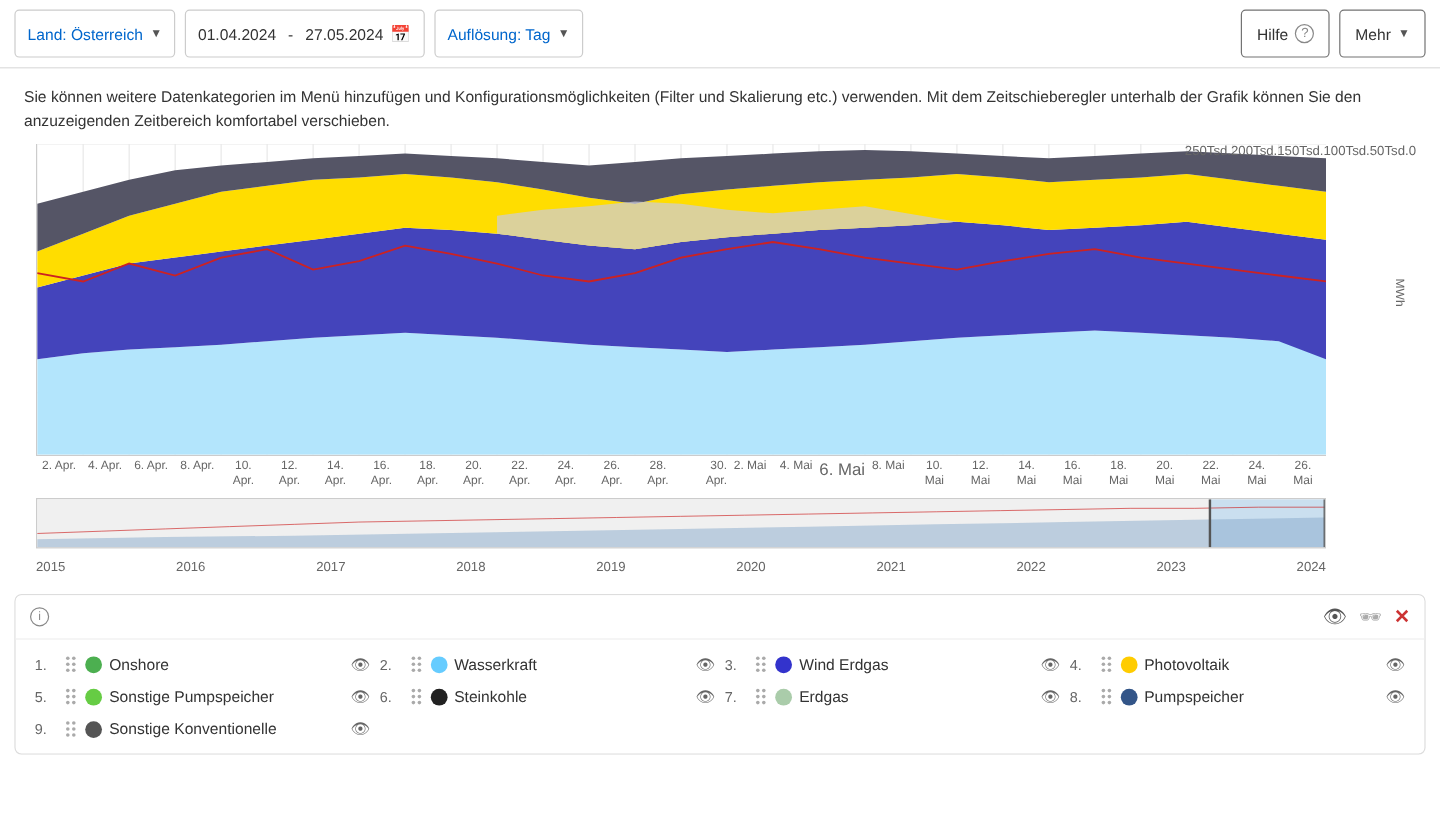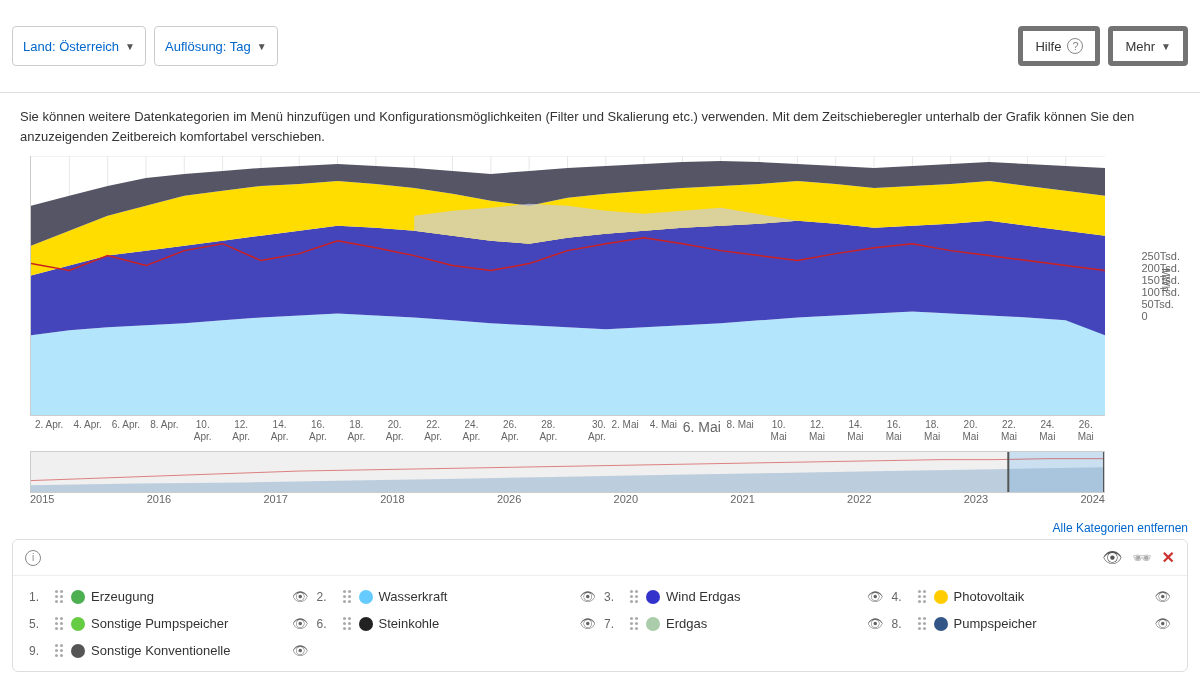--- a/index.html
+++ b/index.html
@@ -2,21 +2,21 @@
 <html><head>
   <meta charset="utf-8">
   <style>
     * { box-sizing: border-box; margin: 0; padding: 0; }
     body { font-family: Arial, sans-serif; font-size: 13px; background: #fff; color: #333; width: 1200px; overflow-x: hidden; }
 
     
     .toolbar {
       display: flex;
       align-items: center;
-      padding: 26px 12px;
+      padding: 8px 12px;
       border-bottom: 1px solid #ddd;
       gap: 8px;
       background: #fff;
     }
     .toolbar-select {
       display: flex;
       align-items: center;
       border: 1px solid #ccc;
       border-radius: 4px;
       padding: 6px 10px;
@@ -35,21 +35,21 @@
       padding: 6px 10px;
       cursor: pointer;
       background: #fff;
       gap: 6px;
       height: 40px;
     }
     .toolbar-spacer { flex: 1; }
     .toolbar-btn {
       display: flex;
       align-items: center;
-      border: 5px solid #737373;
+      border: 1px solid #737373;
       border-radius: 4px;
       padding: 6px 12px;
       cursor: pointer;
       background: #fff;
       gap: 6px;
       height: 40px;
       font-size: 13px;
     }
 
     
@@ -146,20 +146,26 @@
       position: relative;
     }
   </style>
 </head>
 <body>
 
 <div class="toolbar">
   <div class="toolbar-select">
     <span class="label">Land: Österreich</span>
     <span class="chevron">▼</span>
+  </div>
+  <div class="toolbar-date">
+    <span>01.04.2024</span>
+    <span style="margin:0 4px">-</span>
+    <span>27.05.2024</span>
+    <span class="cal-icon">📅</span>
   </div>
   <div class="toolbar-select">
     <span class="label">Auflösung: Tag</span>
     <span class="chevron">▼</span>
   </div>
   <div class="toolbar-spacer"></div>
   <div class="toolbar-btn">
     <span>Hilfe</span>
     <span style="border:1px solid #888;border-radius:50%;width:16px;height:16px;display:inline-flex;align-items:center;justify-content:center;font-size:11px;color:#888">?</span>
   </div>
@@ -219,21 +225,21 @@
 
         <polygon points="0,90 38,75 76,60 114,50 152,40 190,35 228,30 266,28 304,25 342,28 380,32 418,38 456,45 494,50 532,42 570,38 608,35 646,32 684,30 722,28 760,25 798,28 836,32 874,30 912,28 950,25 988,30 1026,35 1065,40 1065,80 1026,75 988,70 950,65 912,68 874,70 836,72 798,68 760,65 722,68 684,70 646,72 608,75 570,78 532,82 494,88 456,85 418,80 380,75 342,72 304,70 266,75 228,80 190,85 152,90 114,95 76,100 38,110 0,120" fill="#ffdd00"></polygon>
 
         <polygon points="0,50 38,40 76,30 114,22 152,18 190,15 228,12 266,10 304,8 342,10 380,12 418,15 456,18 494,15 532,12 570,10 608,8 646,6 684,5 722,6 760,8 798,10 836,12 874,10 912,8 950,6 988,8 1026,10 1065,12 1065,40 1026,35 988,30 950,25 912,28 874,30 836,32 798,28 760,25 722,28 684,30 646,32 608,35 570,38 532,42 494,50 456,45 418,38 380,32 342,28 304,25 266,28 228,30 190,35 152,40 114,50 76,60 38,75 0,90" fill="#555566"></polygon>
 
         <polygon points="380,60 418,55 456,52 494,48 532,50 570,55 608,58 646,55 684,52 760,65 722,68 684,70 646,72 608,75 570,78 532,82 494,88 456,85 418,80 380,75" fill="#ccccdd" opacity="0.7"></polygon>
 
         <polyline points="0,108 38,115 76,100 114,110 152,95 190,88 228,105 266,98 304,85 342,92 380,100 418,110 456,115 494,108 532,95 570,88 608,82 646,88 684,95 722,100 760,105 798,98 836,92 874,88 912,95 950,100 988,105 1026,110 1065,115" fill="none" stroke="#cc2222" stroke-width="1.5"></polyline>
       </svg>
 
-      <div style="position:absolute; right:-75px; top:0; height:260px; display:flex; flex-direction:column; justify-content:center; padding:0 0 0 4px;">
+      <div style="position:absolute; right:-75px; top:0; height:260px; display:flex; flex-direction:row; justify-content:space-between; padding:0 0 0 4px;">
         <span style="font-size:11px;color:#666;">250Tsd.</span>
         <span style="font-size:11px;color:#666;">200Tsd.</span>
         <span style="font-size:11px;color:#666;">150Tsd.</span>
         <span style="font-size:11px;color:#666;">100Tsd.</span>
         <span style="font-size:11px;color:#666;">50Tsd.</span>
         <span style="font-size:11px;color:#666;">0</span>
       </div>
 
       <div style="position:absolute; right:-72px; top:50%; transform:rotate(90deg) translateX(-50%); font-size:10px; color:#666; white-space:nowrap;">MWh</div>
     </div>
@@ -277,40 +283,37 @@
         <rect x="970" y="0" width="95" height="42" fill="#b0d4ee" opacity="0.6"></rect>
 
         <polygon points="0,35 106,33 213,32 319,30 426,28 532,26 638,24 744,22 851,20 957,18 1065,16 1065,42 0,42" fill="#88aacc" opacity="0.5"></polygon>
         <polyline points="0,30 53,28 106,26 159,24 213,22 266,20 319,19 372,18 426,17 479,16 532,15 585,14 638,13 691,12 744,11 797,10 851,9 904,8 957,8 1010,7 1065,7" fill="none" stroke="#cc2222" stroke-width="0.8" opacity="0.7"></polyline>
 
         <line x1="970" y1="0" x2="970" y2="42" stroke="#555" stroke-width="2"></line>
         <line x1="1065" y1="0" x2="1065" y2="42" stroke="#555" stroke-width="2"></line>
       </svg>
     </div>
 
-    <div style="display:flex; justify-content:space-between; margin-left:10px; margin-right:75px; padding-top:0;">
+    <div style="display:flex; justify-content:space-between; margin-left:10px; margin-right:75px; padding-top:10px;">
       <span style="font-size:11px;color:#666;">2015</span>
       <span style="font-size:11px;color:#666;">2016</span>
       <span style="font-size:11px;color:#666;">2017</span>
       <span style="font-size:11px;color:#666;">2018</span>
-      <span style="font-size:11px;color:#666;">2026</span>
+      <span style="font-size:11px;color:#666;">2019</span>
       <span style="font-size:11px;color:#666;">2020</span>
       <span style="font-size:11px;color:#666;">2021</span>
       <span style="font-size:11px;color:#666;">2022</span>
       <span style="font-size:11px;color:#666;">2023</span>
       <span style="font-size:11px;color:#666;">2024</span>
     </div>
   </div>
 </div>
 
 <div class="legend-section">
 
-  <div style="display:flex; justify-content:flex-end; margin-bottom:4px;">
-    <a class="remove-link">Alle Kategorien entfernen</a>
-  </div>
 
   <div style="border:1px solid #ddd; border-radius:6px; overflow:hidden;">
 
     <div style="display:flex; justify-content:space-between; align-items:center; padding:8px 12px; background:#fff; border-bottom:1px solid #eee;">
       <div style="display:flex; align-items:center; gap:8px;">
         <span class="info-icon">i</span>
       </div>
       <div style="display:flex; gap:10px; align-items:center;">
         <span style="cursor:pointer; font-size:16px; color:#555;">👁</span>
         <span style="cursor:pointer; font-size:15px; color:#aaa;">🕶</span>
@@ -331,21 +334,21 @@
             <div class="legend-drag-dot-row">
                 <div class="legend-drag-dot"></div>
                 <div class="legend-drag-dot"></div>
               </div>
             <div class="legend-drag-dot-row">
                 <div class="legend-drag-dot"></div>
                 <div class="legend-drag-dot"></div>
               </div>
           </div>
           <div class="legend-dot" style="background:#4caf50;"></div>
-          <span>Erzeugung</span>
+          <span>Onshore</span>
           <span class="legend-eye">👁</span>
         </div>
 
         <div class="legend-item">
           <span class="legend-num">2.</span>
           <div class="legend-drag">
             <div class="legend-drag-dot-row">
                 <div class="legend-drag-dot"></div>
                 <div class="legend-drag-dot"></div>
               </div>

